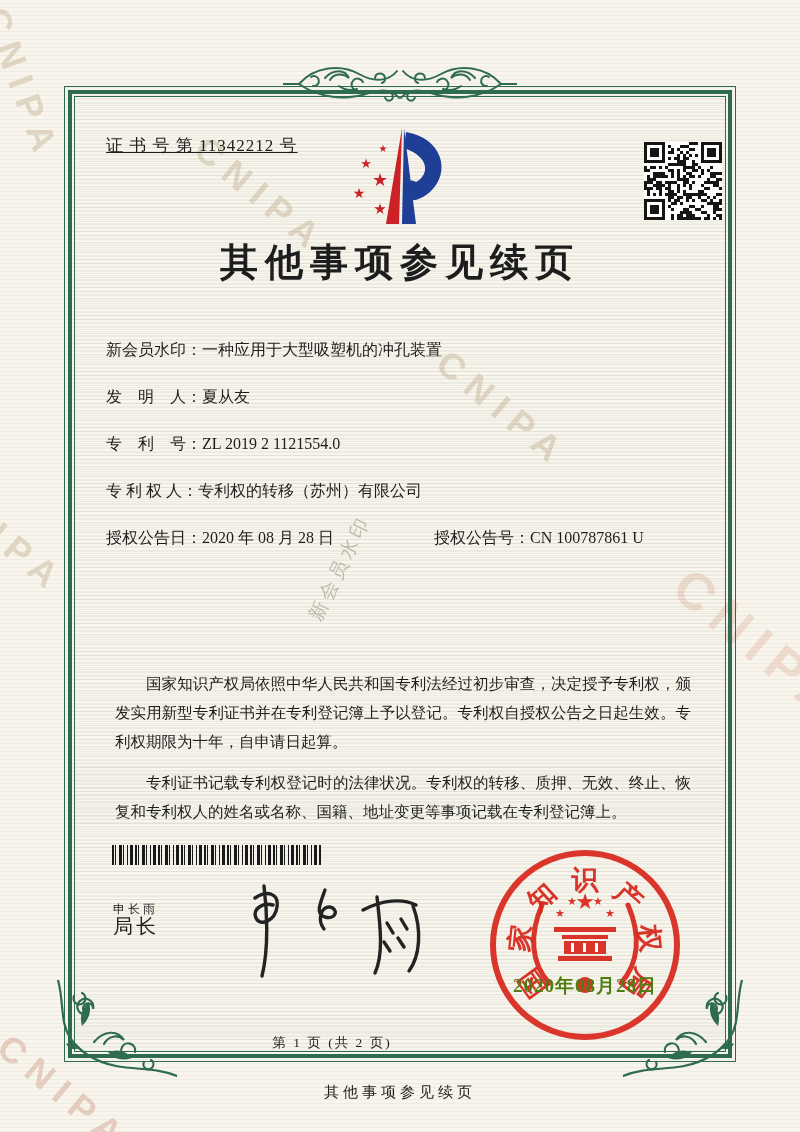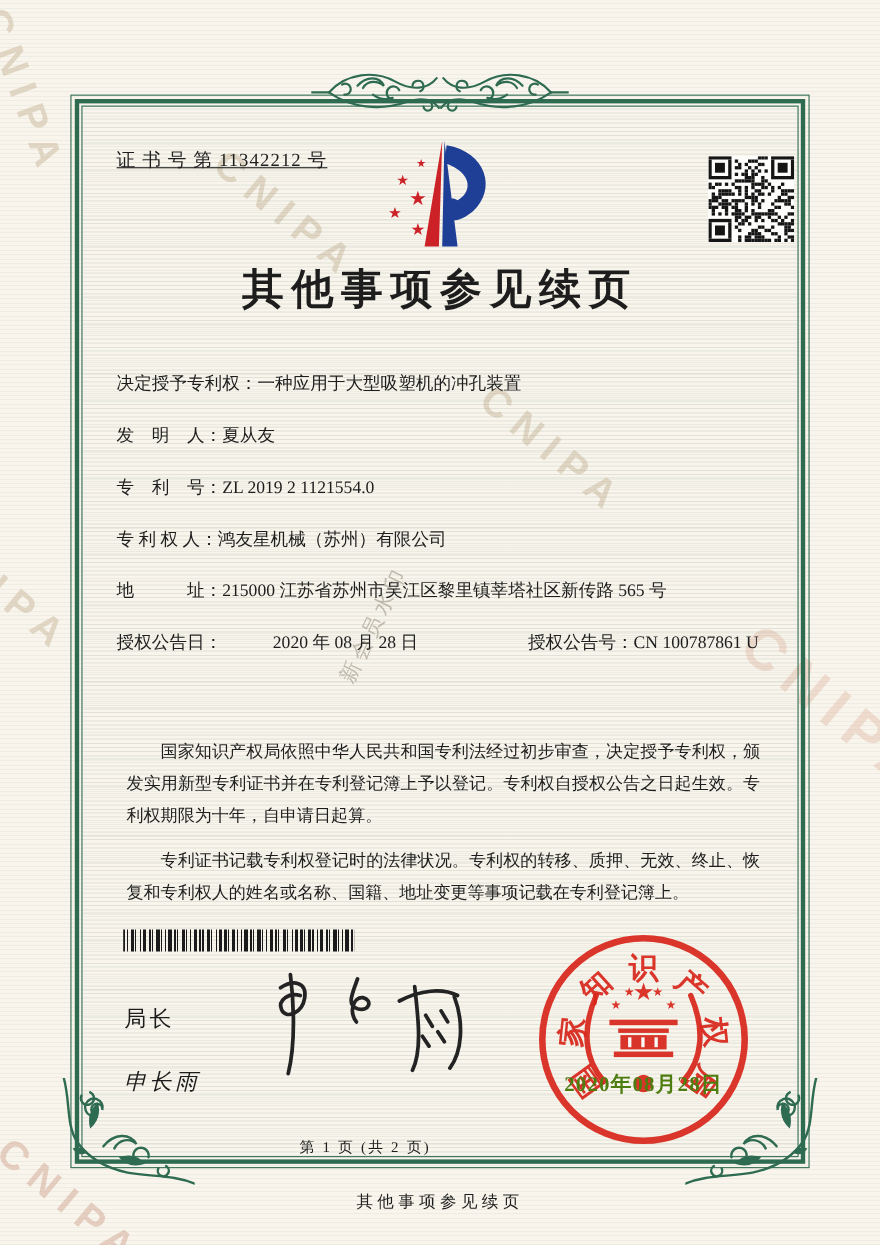--- a/index.html
+++ b/index.html
@@ -48,36 +48,36 @@
   .content{position:absolute;inset:0;z-index:4;}
   .cert-no{position:absolute;left:106px;top:134px;font-size:17px;letter-spacing:1px;text-decoration:underline;}
   .logo{position:absolute;left:336px;top:120px;width:134px;height:120px;}
   .qr{position:absolute;left:644px;top:142px;width:78px;height:78px;background:#fdfdfb;}
   .title{position:absolute;left:0;top:237px;width:800px;text-align:center;
     font-size:38px;font-weight:bold;letter-spacing:7px;}
   .fields{position:absolute;left:106px;top:340px;width:600px;font-size:16px;}
   .f-row{display:flex;height:47px;line-height:20px;align-items:flex-start;white-space:nowrap;}
   .f-label{flex:0 0 auto;}
   .f-val{flex:0 0 auto;}
-  .w-col{width:232px;margin-left:46px;}
+  .w-col{width:232px;}
   .body-text{position:absolute;left:103px;top:657px;width:600px;
     font-size:15.5px;line-height:29px;text-align:justify;}
   .body-text p{margin:12px;text-indent:2em;}
   .barcode{position:absolute;left:112px;top:845px;width:210px;height:20px;
     background:repeating-linear-gradient(90deg,
       #1a1a1a 0 2px,transparent 2px 3px,
       #1a1a1a 3px 4px,transparent 4px 7px,
       #1a1a1a 7px 10px,transparent 10px 11px,
       #1a1a1a 11px 12px,transparent 12px 15px,
       #1a1a1a 15px 16px,transparent 16px 18px,
       #1a1a1a 18px 21px,transparent 21px 23px);}
   .issuer-pos{position:absolute;left:113px;top:913px;font-size:20px;letter-spacing:3px;
     font-family:"Liberation Sans","DejaVu Sans",sans-serif;}
-  .issuer-name{position:absolute;left:113px;top:970px;font-size:20px;letter-spacing:3px;
-    font-family:"Liberation Sans","DejaVu Sans",sans-serif;font-style:italic;}
+  .issuer-name{position:absolute;left:113px;top:901px;font-size:12px;letter-spacing:3px;
+    font-family:"Liberation Sans","DejaVu Sans",sans-serif;}
   .signature{position:absolute;left:225px;top:876px;width:210px;height:110px;}
   .seal{position:absolute;left:487px;top:847px;width:196px;height:196px;z-index:5;}
   .seal-date{position:absolute;left:487px;top:973px;width:196px;z-index:6;
     text-align:center;font-size:19px;font-weight:bold;letter-spacing:1px;color:#4d7c0f;}
   .page-info{position:absolute;left:0;top:1034px;width:664px;text-align:center;font-size:13.5px;letter-spacing:2px;}
   .continuation{position:absolute;left:0;top:1083px;width:800px;text-align:center;font-size:15px;letter-spacing:4px;}
 </style>
 </head>
 <body>
 
@@ -405,38 +405,34 @@
         <rect x="60" y="75" width="3" height="3" fill="#151515"></rect>
         <rect x="63" y="75" width="3" height="3" fill="#151515"></rect>
         <rect x="69" y="75" width="3" height="3" fill="#151515"></rect>
         <rect x="75" y="75" width="3" height="3" fill="#151515"></rect>
       </svg>
 
     <h1 class="title" style="margin:0;">其他事项参见续页</h1>
 
     <div class="fields">
       <div class="f-row">
-        <span class="f-label">决定授予专利权：</span>
+        <span class="f-label">新会员水印：</span>
         <span class="f-val">一种应用于大型吸塑机的冲孔装置</span>
       </div>
       <div class="f-row">
         <span class="f-label">发　明　人：</span>
         <span class="f-val">夏从友</span>
       </div>
       <div class="f-row">
         <span class="f-label">专　利　号：</span>
         <span class="f-val">ZL 2019 2 1121554.0</span>
       </div>
       <div class="f-row">
         <span class="f-label">专 利 权 人：</span>
-        <span class="f-val">鸿友星机械（苏州）有限公司</span>
-      </div>
-      <div class="f-row">
-        <span class="f-label">地　　　址：</span>
-        <span class="f-val">215000 江苏省苏州市吴江区黎里镇莘塔社区新传路 565 号</span>
+        <span class="f-val">专利权的转移（苏州）有限公司</span>
       </div>
       <div class="f-row">
         <span class="f-label">授权公告日：</span>
         <span class="f-val w-col">2020 年 08 月 28 日</span>
         <span class="f-label">授权公告号：</span>
         <span class="f-val">CN 100787861 U</span>
       </div>
     </div>
 
     <div class="body-text">

